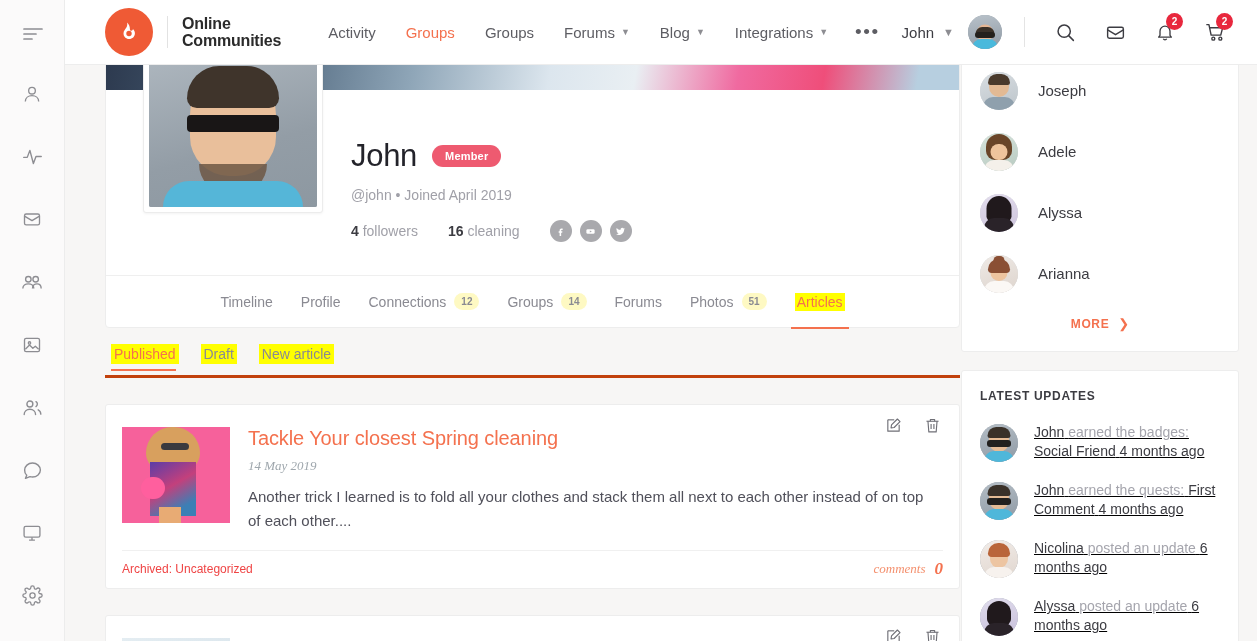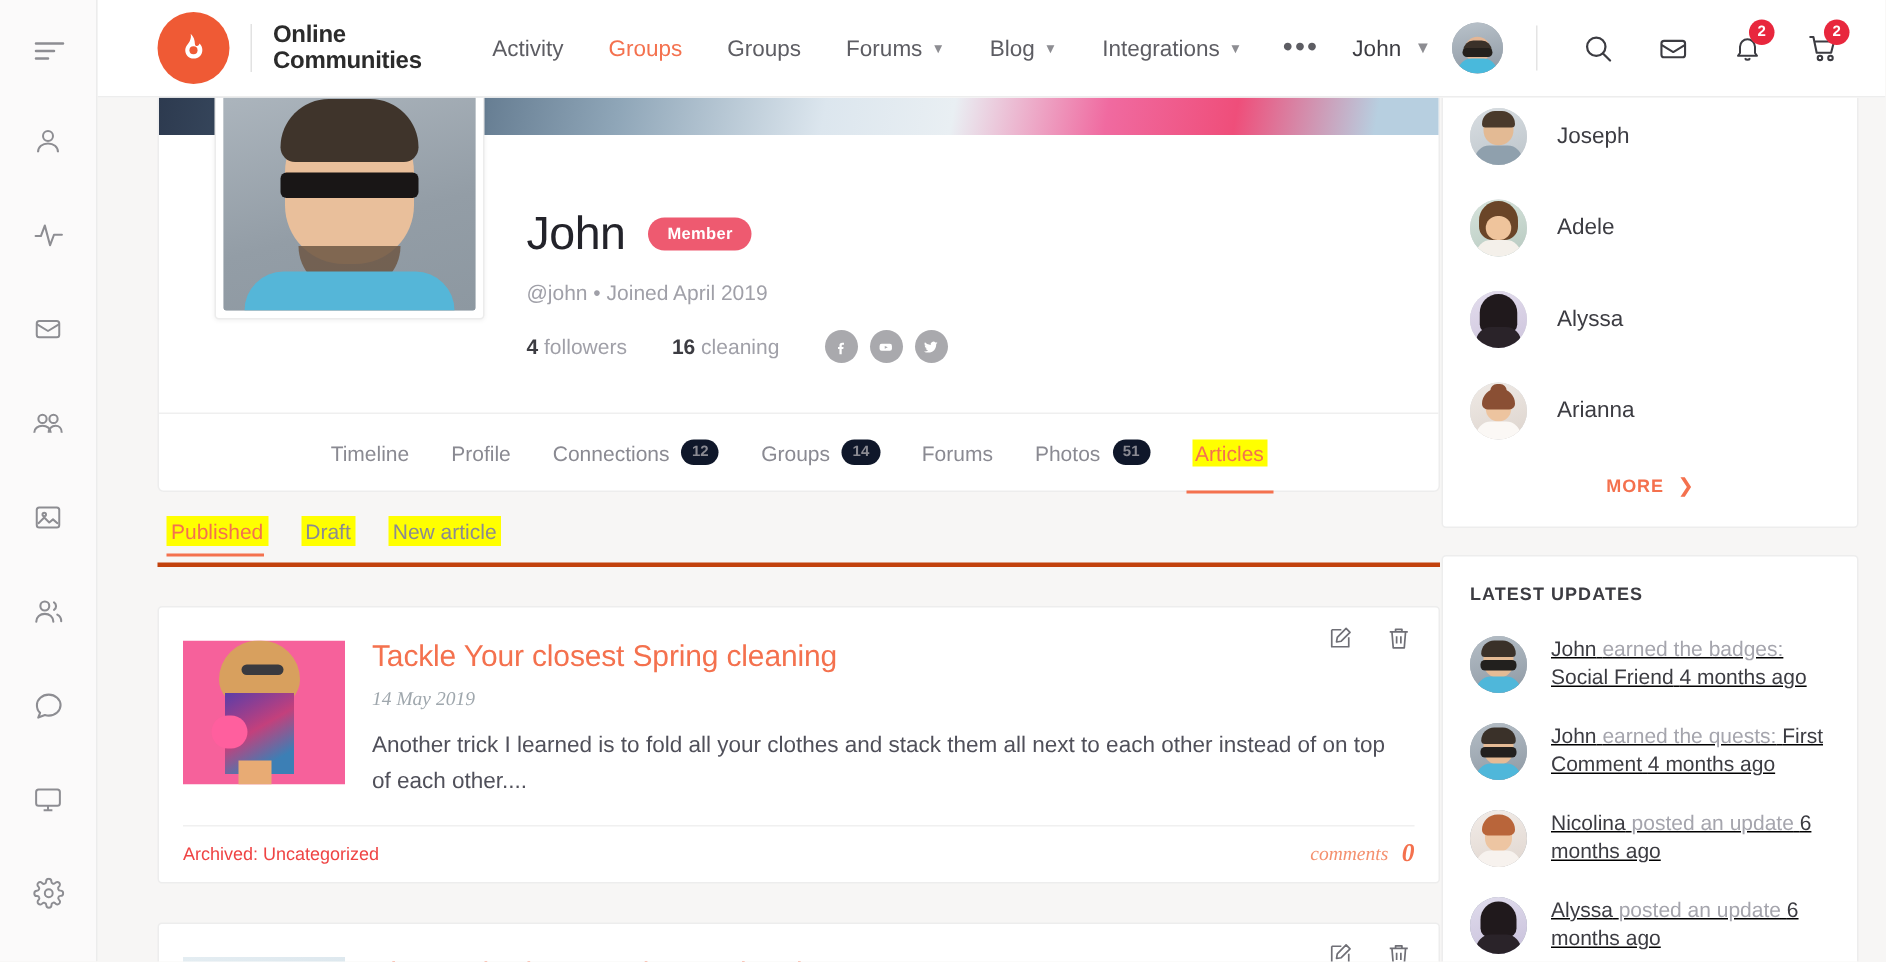--- a/index.html
+++ b/index.html
@@ -117,21 +117,21 @@
 
   #profile-tabs {
     display: flex; align-items: center; border-top: 1px solid #efefef;
     padding: 0 22px; height: 52px; position: relative; justify-content: center;
   }
   .ptab {
     font-size: 14px; color: #8a8a92; padding: 0 14px; height: 52px;
     display: flex; align-items: center; cursor: pointer; position: relative;
   }
   .ptab .tabcount {
-    margin-left: 8px; background: #0f172a; color: #8a8a92; font-size: 10px; font-weight: bold;
+    margin-left: 8px; background: #fef9c3; color: #8a8a92; font-size: 10px; font-weight: bold;
     border-radius: 9px; padding: 2px 7px; line-height: 1.3;
   }
   .ptab.hl .tab-label { background: #ffff00; color: #f4714e; padding: 1px 2px; }
   .ptab.active::after {
     content: ""; position: absolute; left: 10px; right: 10px; bottom: -1px;
     height: 2px; background: #f4714e;
   }
 
   #sub-tabs {
     display: flex; align-items: flex-start; margin-top: 18px; height: 32px;

